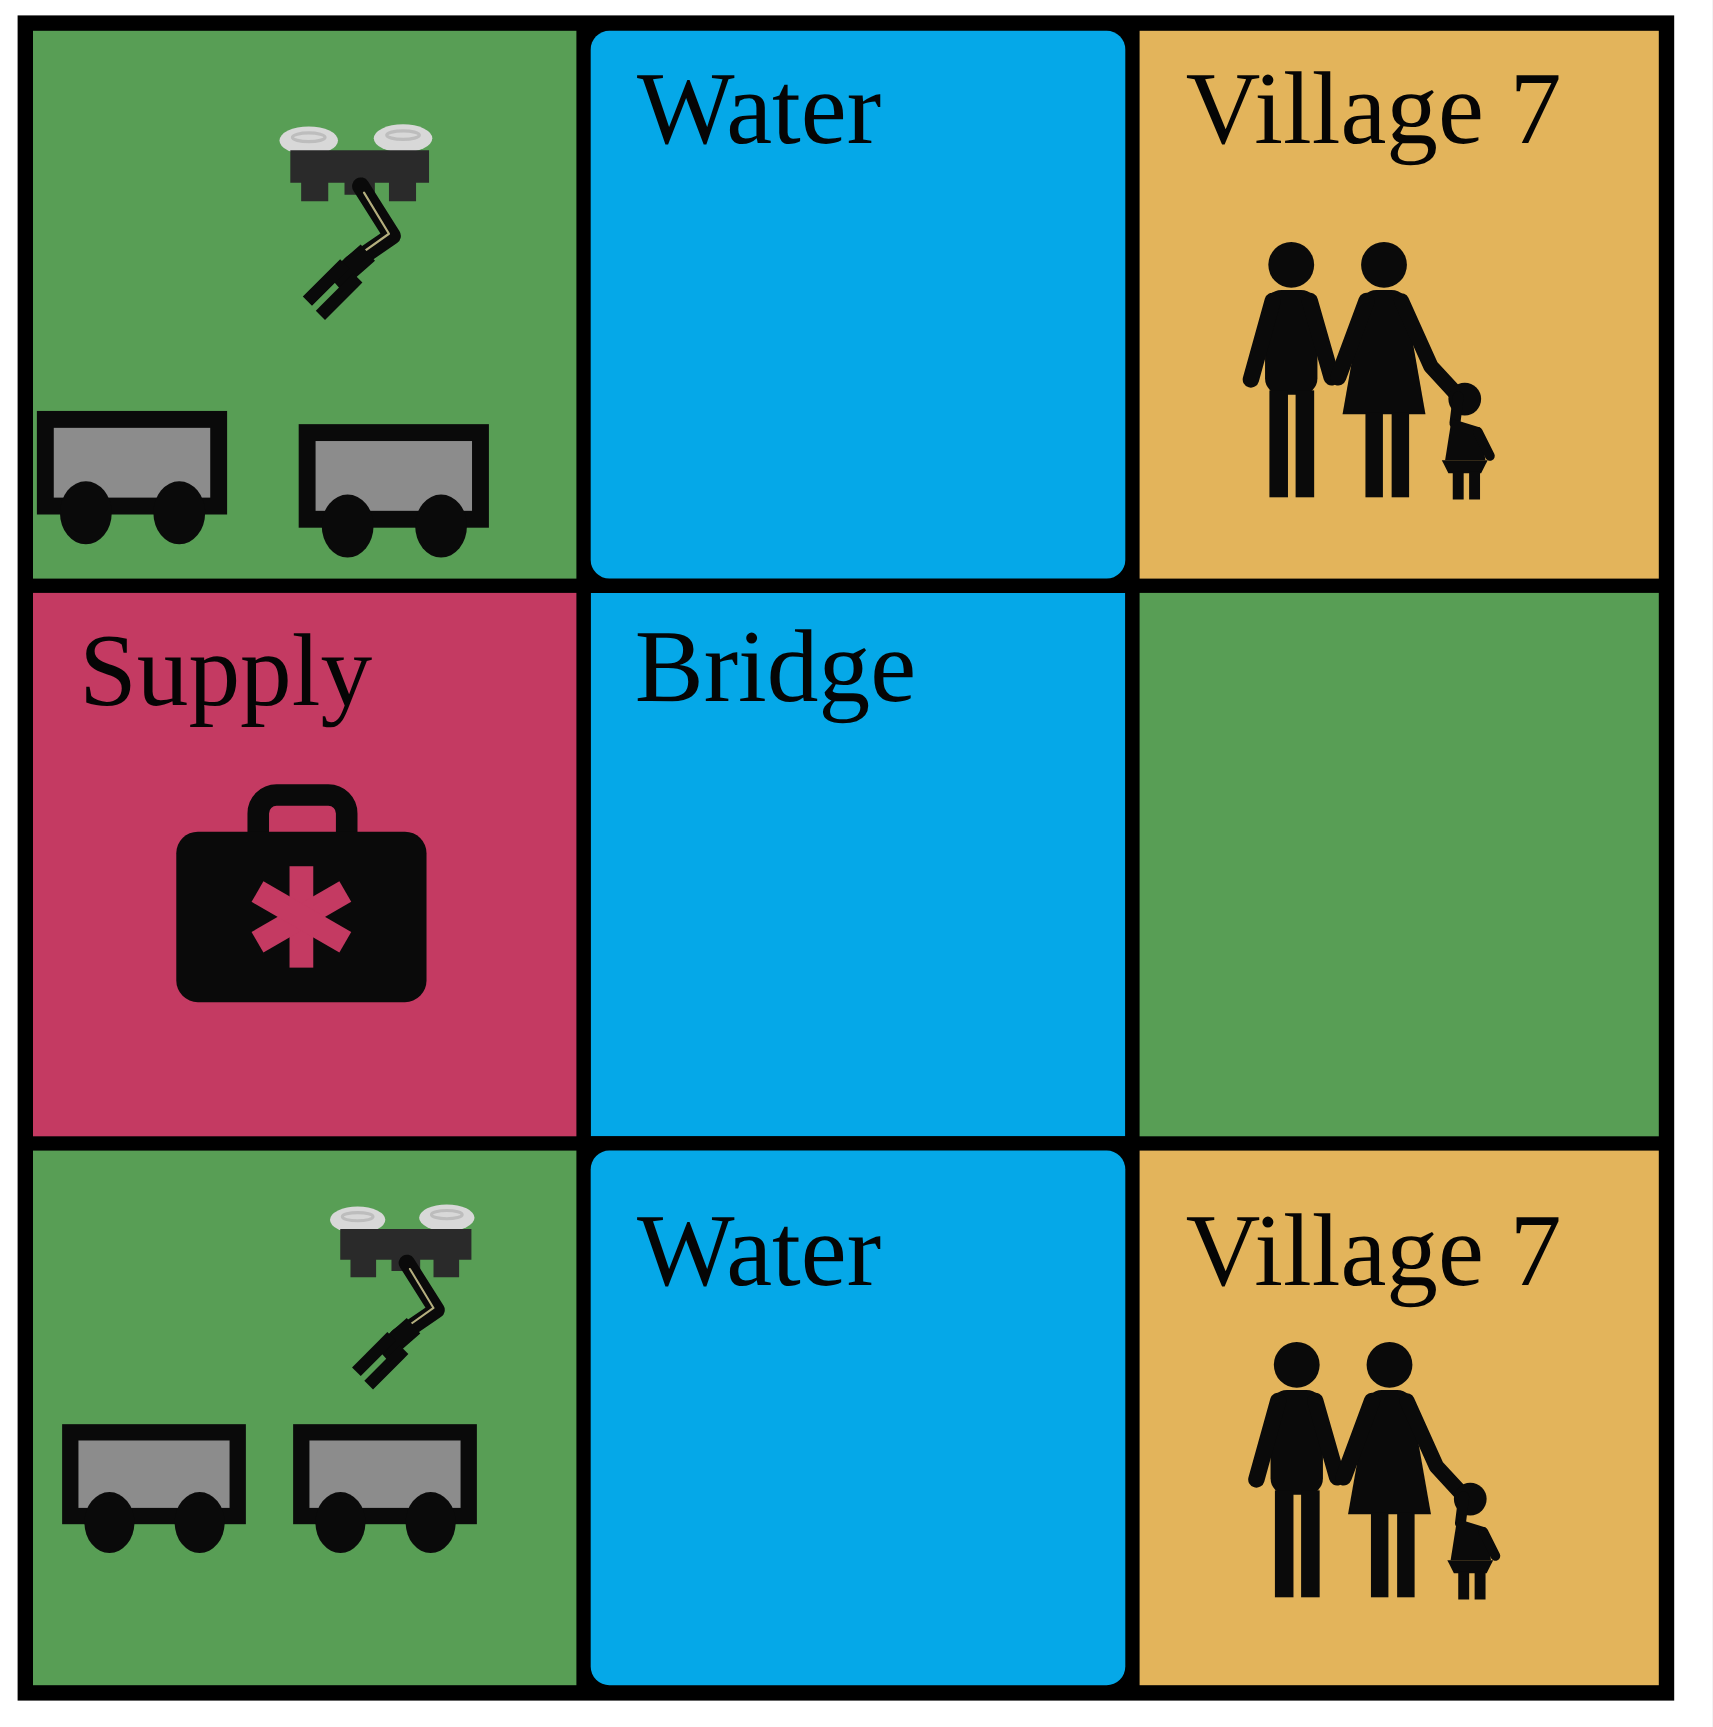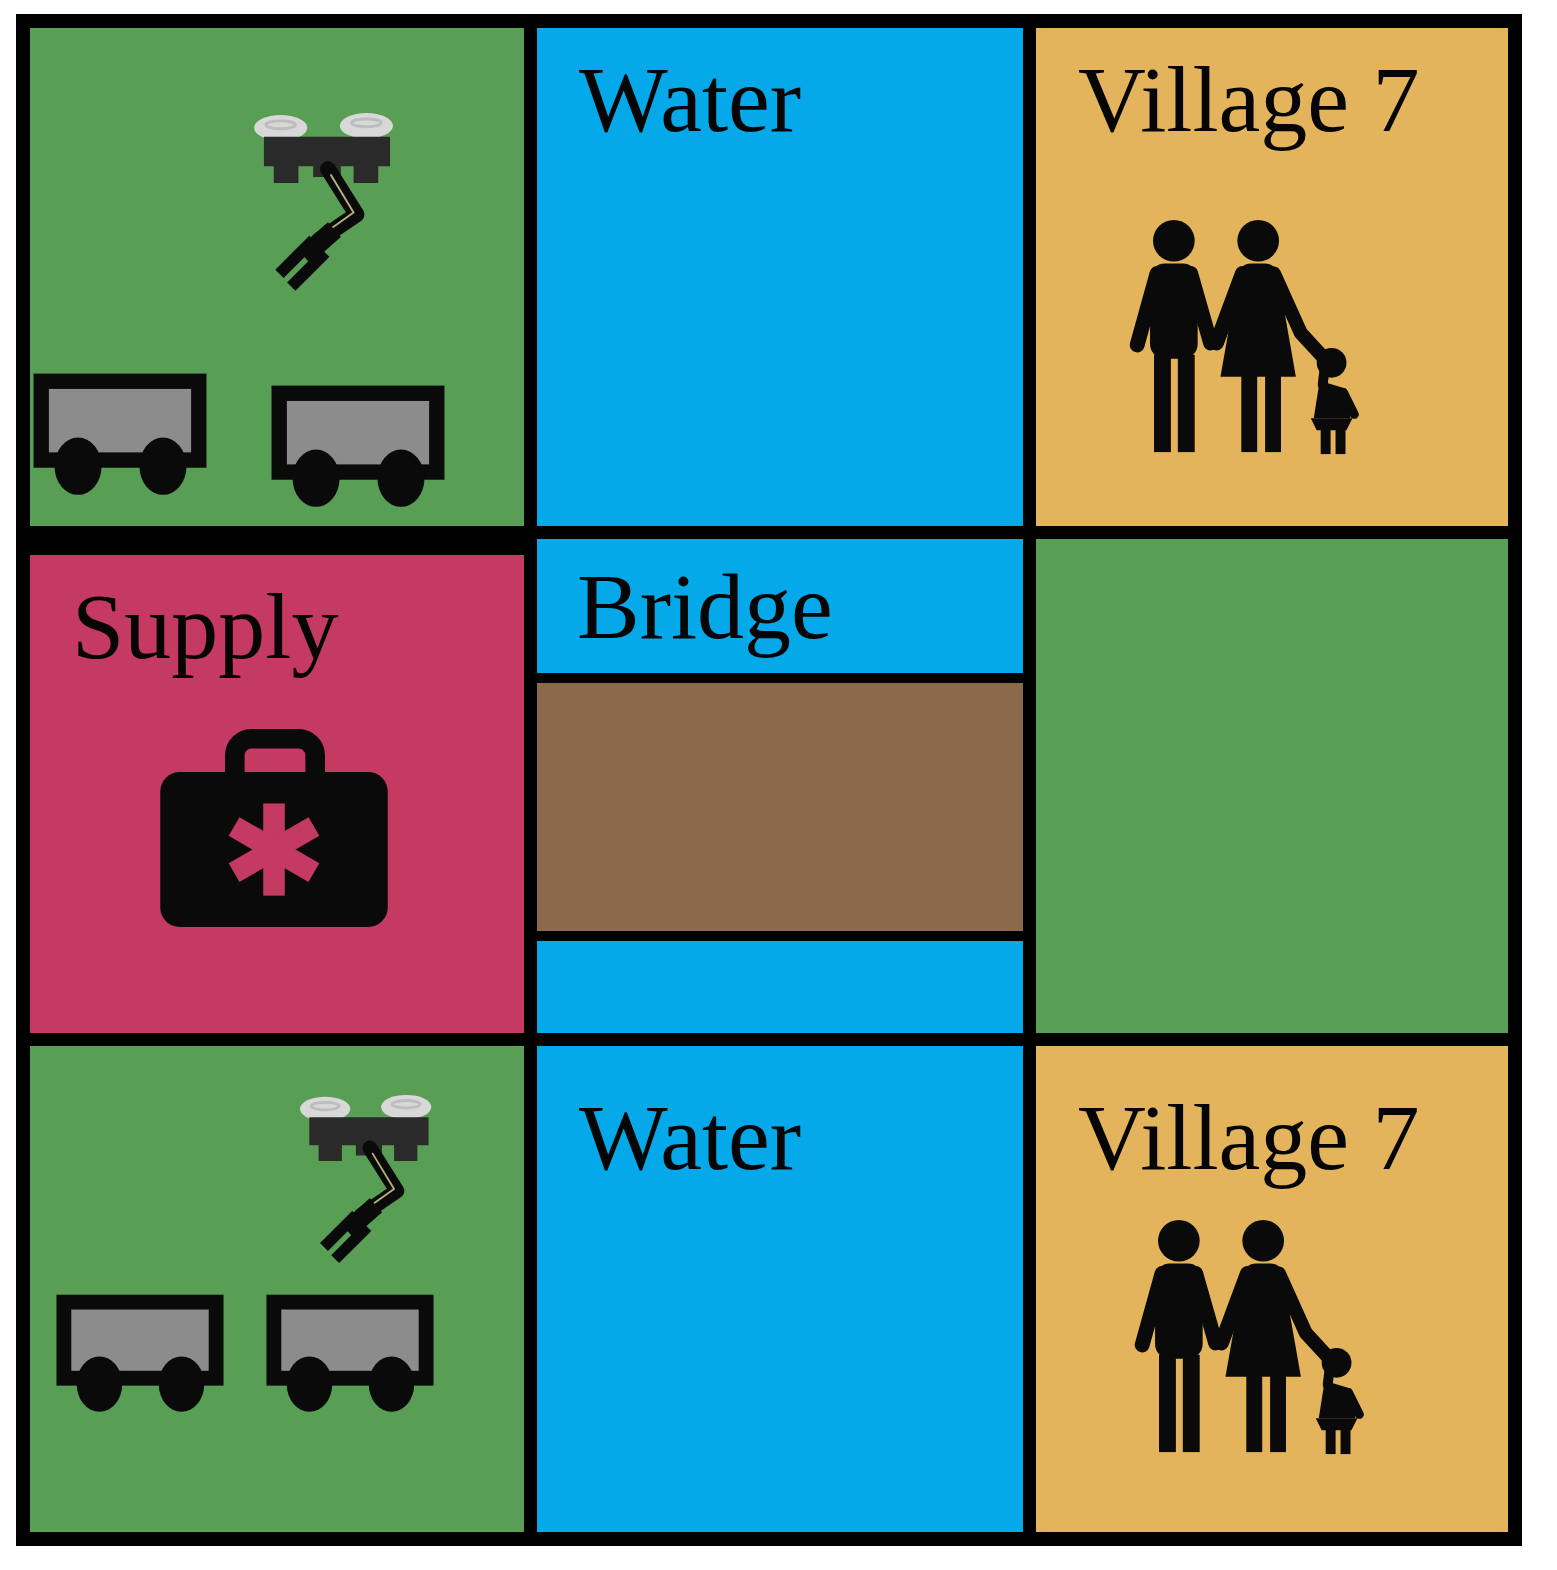--- a/index.html
+++ b/index.html
@@ -13,34 +13,34 @@
     position:absolute; left:16px; top:14px;
     display:grid;
     grid-template-columns: 494px 486px 472px;
     grid-template-rows: 498px 494px 486px;
     gap:13px;
     padding:14px;
     background: var(--c-grid_line, #000000);
   }
   .cell { position:relative; overflow:hidden; }
   .terrain-grass   { background: var(--c-grass,  #589E55); }
-  .terrain-water   { background: var(--c-water,  #05A8E8); }
+  .terrain-water   { background: var(--c-water,  #05A8E8); border-radius: 17px; }
   .terrain-village { background: var(--c-village,#E3B45B); }
-  .terrain-supply  { background: var(--c-supply, #C43A62); margin-top: 16px; }
+  .terrain-supply  { background: var(--c-supply, #C43A62); }
 
   .cell-label {
     position:absolute; left:42px; top:24px;
     font-size:94px; line-height:1; letter-spacing:0;
     color: var(--c-label_ink,#050505);
     white-space:nowrap;
   }
   .label-low { top:44px; }
 
   
-  .bridge-cell { display:flex; flex-direction:column; }
+  .bridge-cell { display:flex; flex-direction:row; }
   .bridge-water-top  { position:relative; height:134px; background: var(--c-water,#05A8E8); }
   .bridge-deck {
     height:268px; box-sizing:border-box;
     border-top:10px solid var(--c-grid_line,#000);
     border-bottom:10px solid var(--c-grid_line,#000);
     background: var(--c-bridge_deck,#8A6A4B);
   }
   .bridge-water-bottom { flex:1; background: var(--c-water,#05A8E8); }
 
   .abs { position:absolute; }

